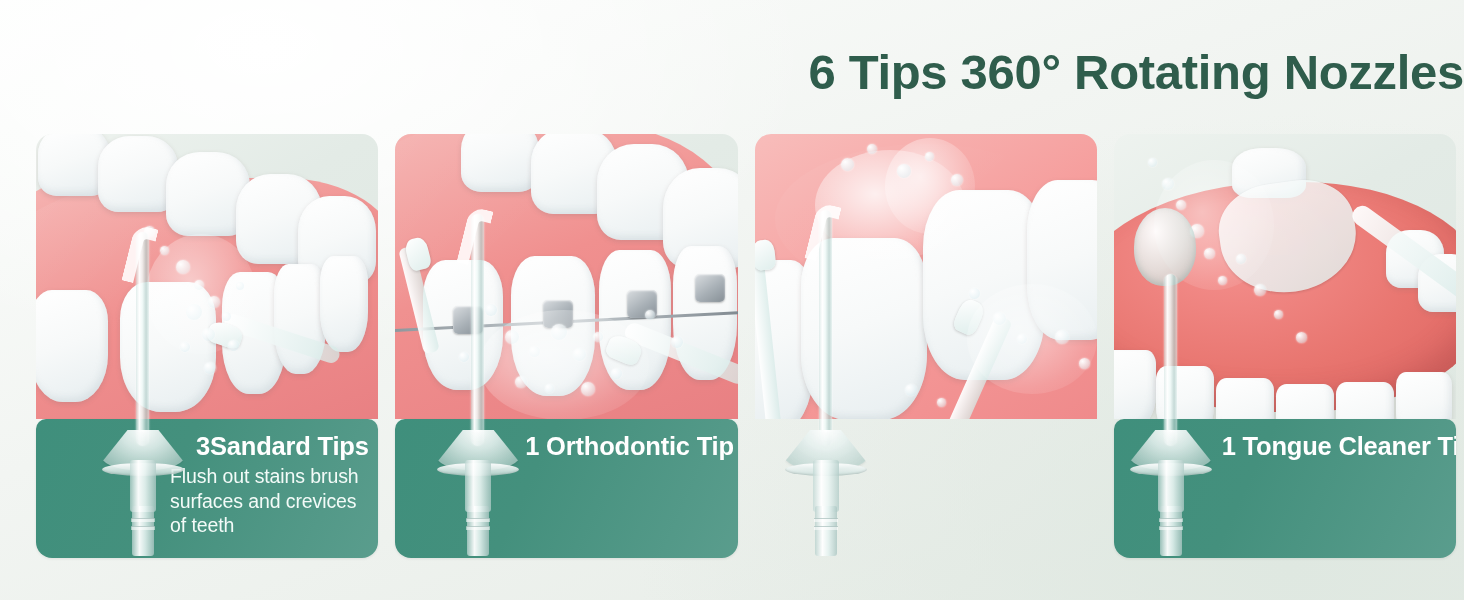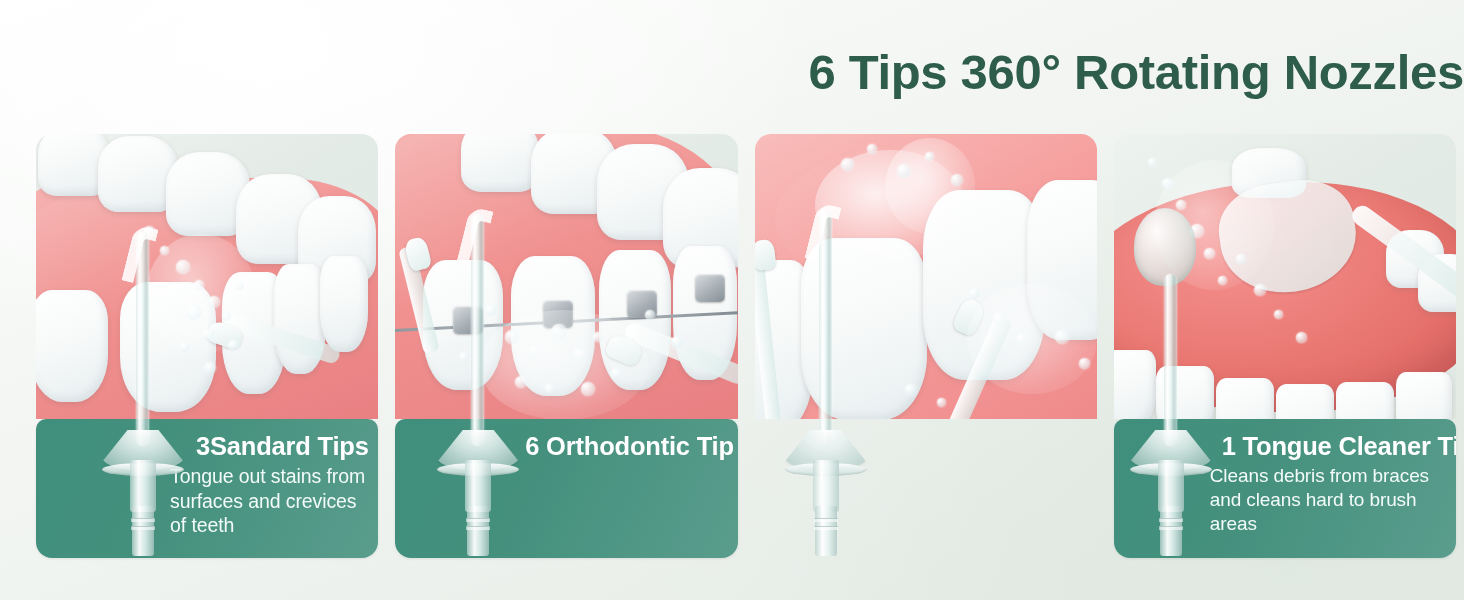--- a/index.html
+++ b/index.html
@@ -328,21 +328,21 @@
           <div class="droplet" style="left:144px;top:208px;width:10px;height:10px;"></div>
           <div class="droplet" style="left:168px;top:228px;width:12px;height:12px;"></div>
           <div class="droplet" style="left:200px;top:148px;width:8px;height:8px;"></div>
           <div class="splash" style="left:110px;top:100px;width:110px;height:120px;opacity:.55;"></div>
         </div>
       </div>
 
       <div class="panel">
         <div class="panel-inner">
           <div class="tip-title">3Sandard Tips</div>
-          <div class="tip-desc">Tongue out stains from
+          <div class="tip-desc">Flush out stains brush
 surfaces and crevices
  of teeth</div>
         </div>
       </div>
 
       <div class="nozzle">
         <div class="nz-tube"></div>
         <div class="nz-hook"></div>
         <div class="nz-collar"></div>
         <div class="nz-collar-rim"></div>
@@ -393,21 +393,21 @@
           <div class="droplet" style="left:216px;top:234px;width:11px;height:11px;"></div>
           <div class="droplet" style="left:250px;top:176px;width:10px;height:10px;"></div>
           <div class="droplet" style="left:276px;top:202px;width:12px;height:12px;"></div>
           <div class="droplet" style="left:64px;top:218px;width:10px;height:10px;"></div>
           <div class="splash" style="left:84px;top:176px;width:170px;height:110px;opacity:.6;"></div>
         </div>
       </div>
 
       <div class="panel">
         <div class="panel-inner">
-          <div class="tip-title">6 Orthodontic Tip</div>
+          <div class="tip-title">1 Orthodontic Tip</div>
         </div>
       </div>
 
       <div class="nozzle">
         <div class="nz-tube"></div>
         <div class="nz-hook"></div>
         <div class="nz-collar"></div>
         <div class="nz-collar-rim"></div>
         <div class="nz-stem"></div>
         <div class="nz-base"></div>
@@ -492,22 +492,20 @@
           <div class="droplet" style="left:140px;top:150px;width:12px;height:12px;"></div>
           <div class="droplet" style="left:160px;top:176px;width:9px;height:9px;"></div>
           <div class="droplet" style="left:182px;top:198px;width:11px;height:11px;"></div>
           <div class="splash" style="left:40px;top:26px;width:120px;height:130px;opacity:.5;"></div>
         </div>
       </div>
 
       <div class="panel">
         <div class="panel-inner">
           <div class="tip-title">1 Tongue Cleaner Tip</div>
-          <div class="tip-desc">Cleans debris from braces
-and cleans hard to brush areas</div>
         </div>
       </div>
 
       <div class="nozzle">
         <div class="nz-scoop"></div>
         <div class="nz-tube" style="top:70px;"></div>
         <div class="nz-collar"></div>
         <div class="nz-collar-rim"></div>
         <div class="nz-stem"></div>
         <div class="nz-base"></div>

